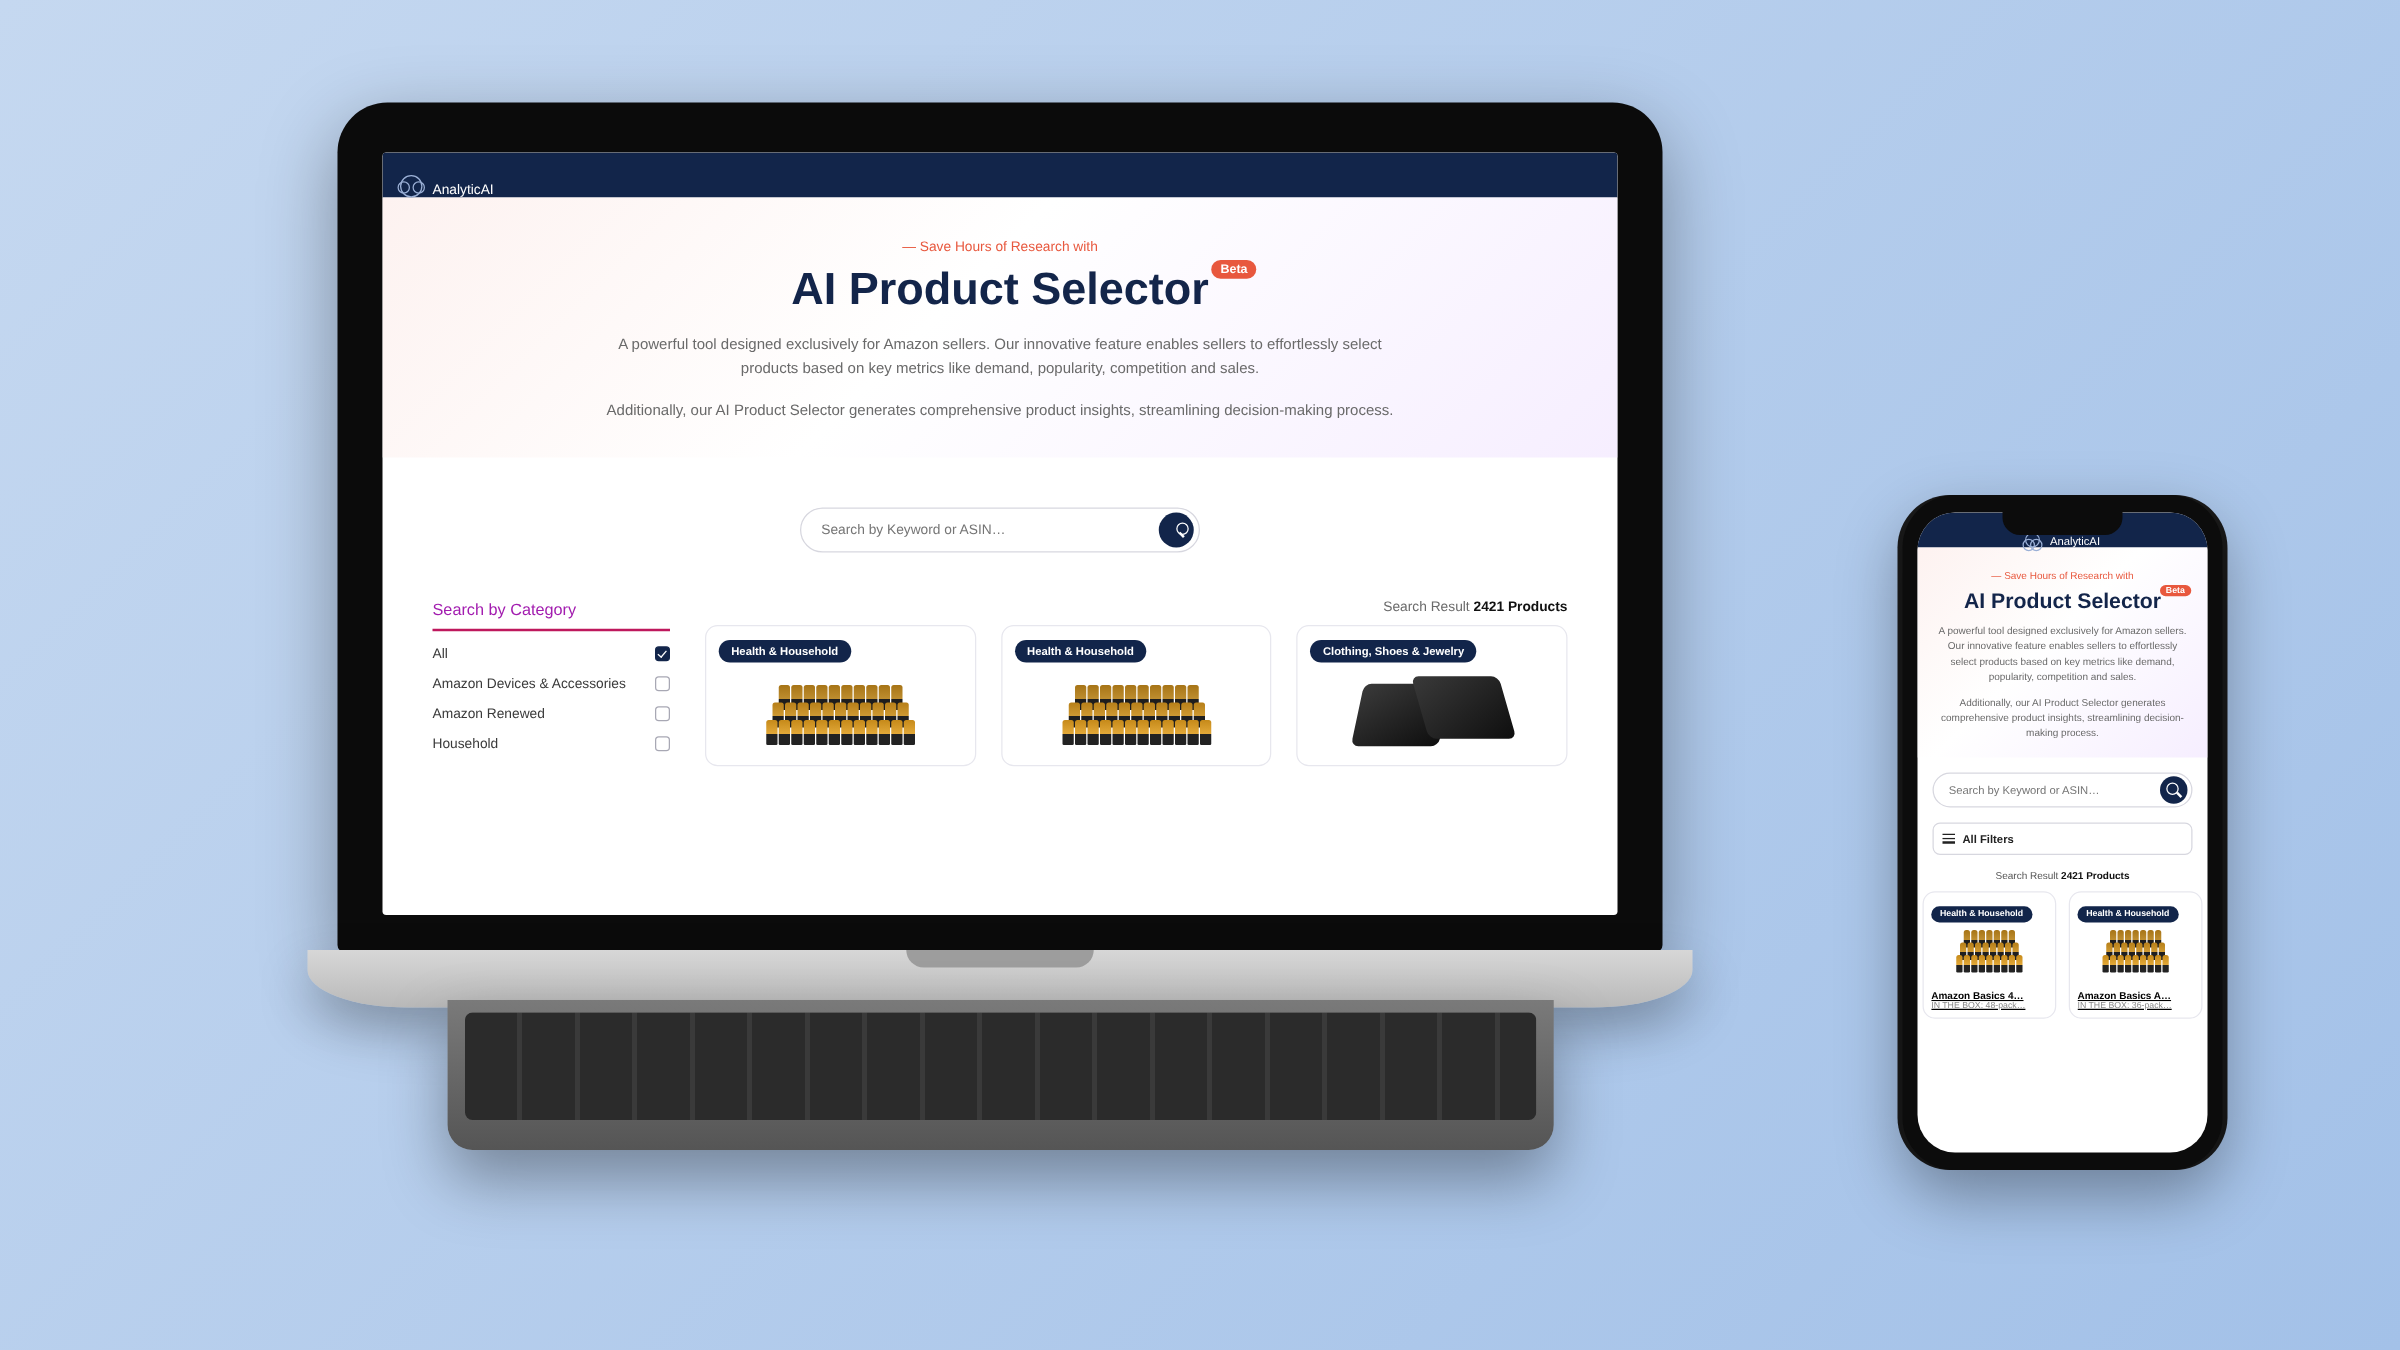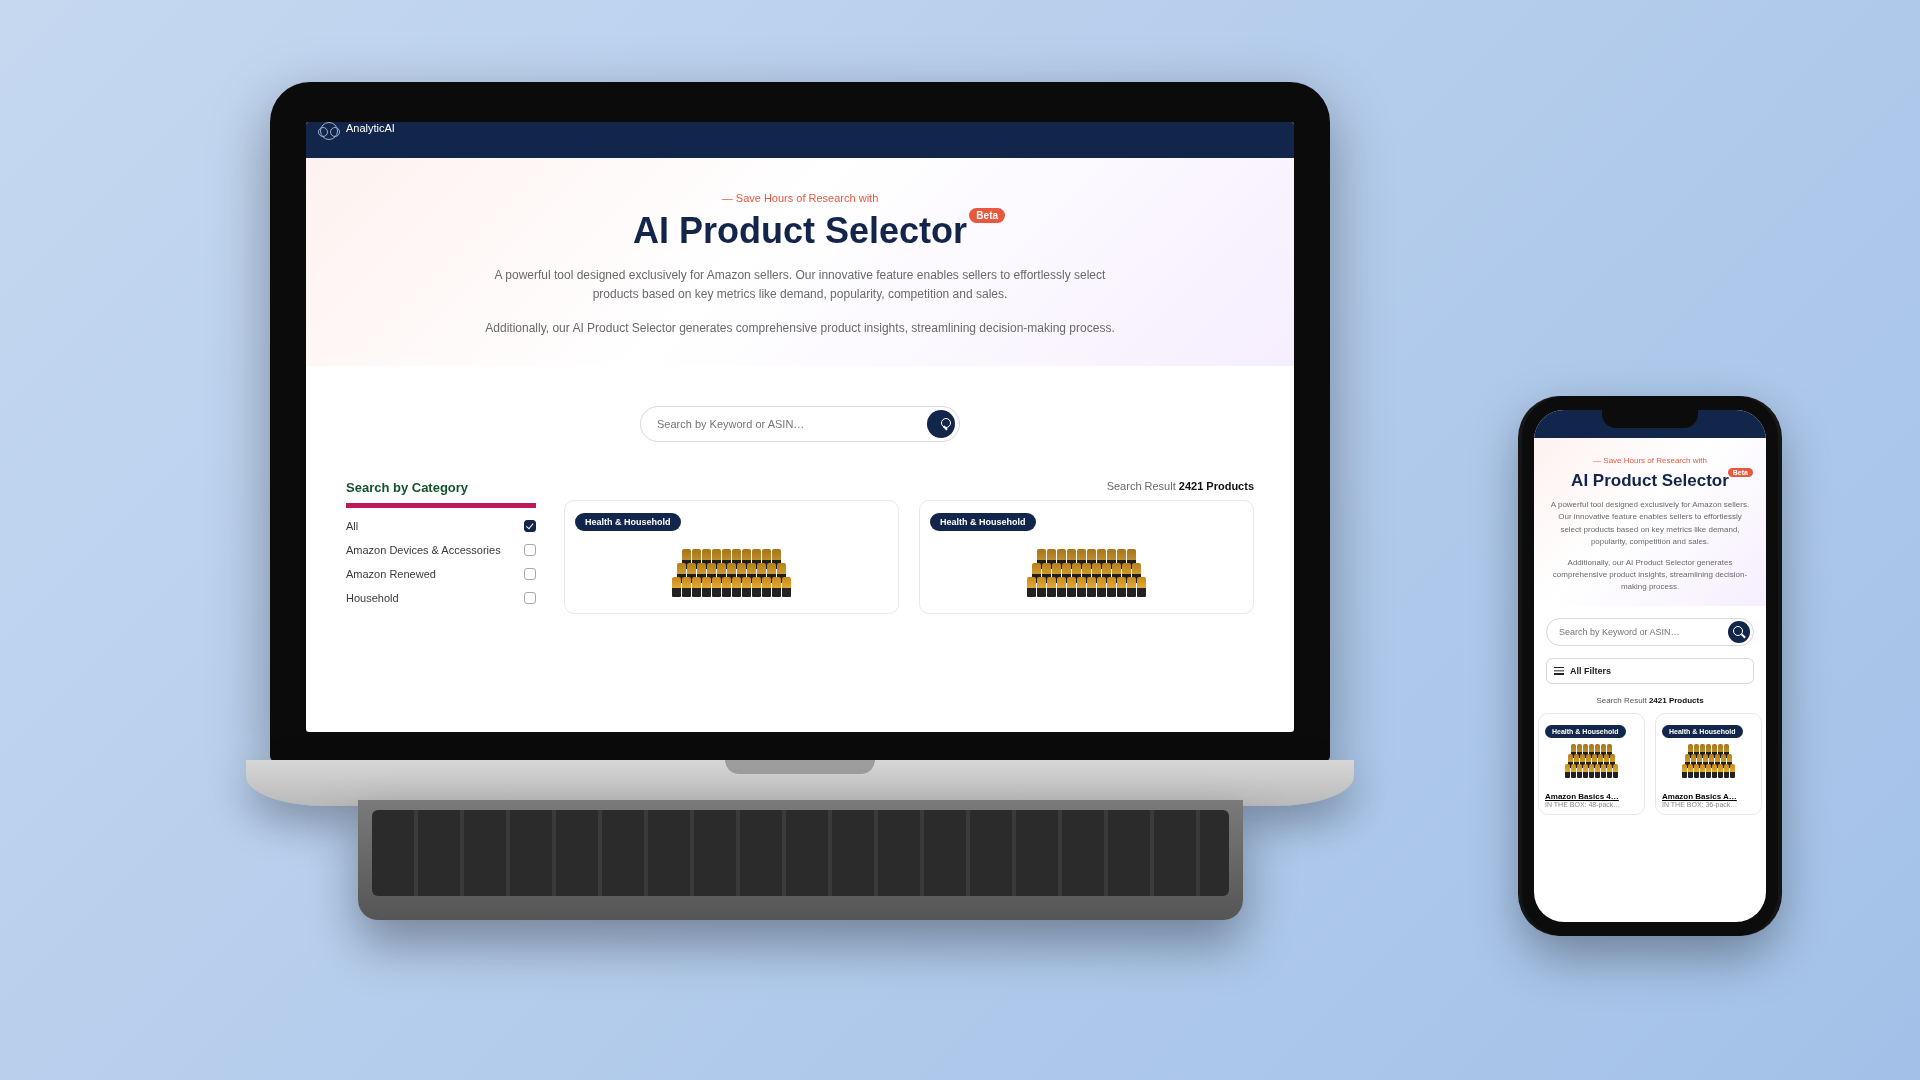--- a/index.html
+++ b/index.html
@@ -79,21 +79,21 @@
 .phone::before{
   content:"";position:absolute;top:10px;left:50%;transform:translateX(-50%);
   width:96px;height:22px;background:#0c0c0c;border-radius:0 0 14px 14px;z-index:3;
 }
 .phone-viewport {
   width:100%;height:100%;background:#fff;border-radius:30px;overflow:hidden;position:relative;
 }
 
 
 .top-nav {
-  background:#12254a;height:36px;display:flex;align-items:flex-start;padding:0 14px;gap:8px;
+  background:#12254a;height:36px;display:flex;align-items:flex-end;padding:0 14px;gap:8px;
 }
 .brain-icon{
   width:18px;height:18px;border:1.5px solid #9bb0d6;border-radius:50%;
   position:relative;
 }
 .brain-icon::before,.brain-icon::after{
   content:"";position:absolute;border:1.5px solid #9bb0d6;border-radius:50%;
 }
 .brain-icon::before{width:8px;height:8px;left:-3px;top:4px;}
 .brain-icon::after{width:8px;height:8px;right:-3px;top:4px;}
@@ -122,21 +122,21 @@
 .search-btn{
   width:28px;height:28px;border-radius:50%;background:#12254a;
   display:flex;align-items:center;justify-content:center;cursor:pointer;
 }
 .mag{width:12px;height:12px;position:relative;}
 .mag::before{content:"";position:absolute;width:8px;height:8px;border:1.6px solid #fff;border-radius:50%;}
 .mag::after{content:"";position:absolute;width:5px;height:1.6px;background:#fff;top:9px;left:8px;transform:rotate(45deg);}
 
 .results-area{padding:30px 40px 0;display:flex;gap:28px;}
 .cat-panel{width:190px;}
-.cat-title{font-size:13px;font-weight:700;color:#14532d;padding-bottom:8px;border-bottom:5px solid #be185d;}
+.cat-title{font-size:13px;font-weight:400;color:#a21caf;padding-bottom:8px;border-bottom:2px solid #be185d;}
 .cat-row{display:flex;justify-content:space-between;align-items:center;font-size:11px;color:#3a3a3a;margin-top:12px;}
 .chk{width:12px;height:12px;border:1px solid #a8a8b4;border-radius:3px;display:inline-flex;align-items:center;justify-content:center;}
 .chk.checked{background:#12254a;border-color:#12254a;}
 .chk.checked::after{content:"";width:6px;height:3px;border-left:1.6px solid #fff;border-bottom:1.6px solid #fff;transform:rotate(-50deg) translate(0,-1px);}
 
 .results-main{flex:1;}
 .result-meta{text-align:right;font-size:11px;color:#6a6a6a;margin-bottom:8px;}
 .result-meta b{color:#111;font-weight:700;}
 .cards{display:flex;gap:20px;}
 .card{
@@ -339,20 +339,26 @@
                       <span></span>
                       <span></span>
                       <span></span>
                       <span></span>
                       <span></span>
                       <span></span>
                     </div>
                 </div>
               </div>
             </div>
+            <div class="card">
+              <span class="cat-tag">Clothing, Shoes &amp; Jewelry</span>
+              <div class="prod-img">
+                <div class="wallet"></div>
+              </div>
+            </div>
           </div>
         </div>
       </div>
 
     </div>
   </div>
   <div class="laptop-base"></div>
   <div class="laptop-kb"></div>
 </div>
 

